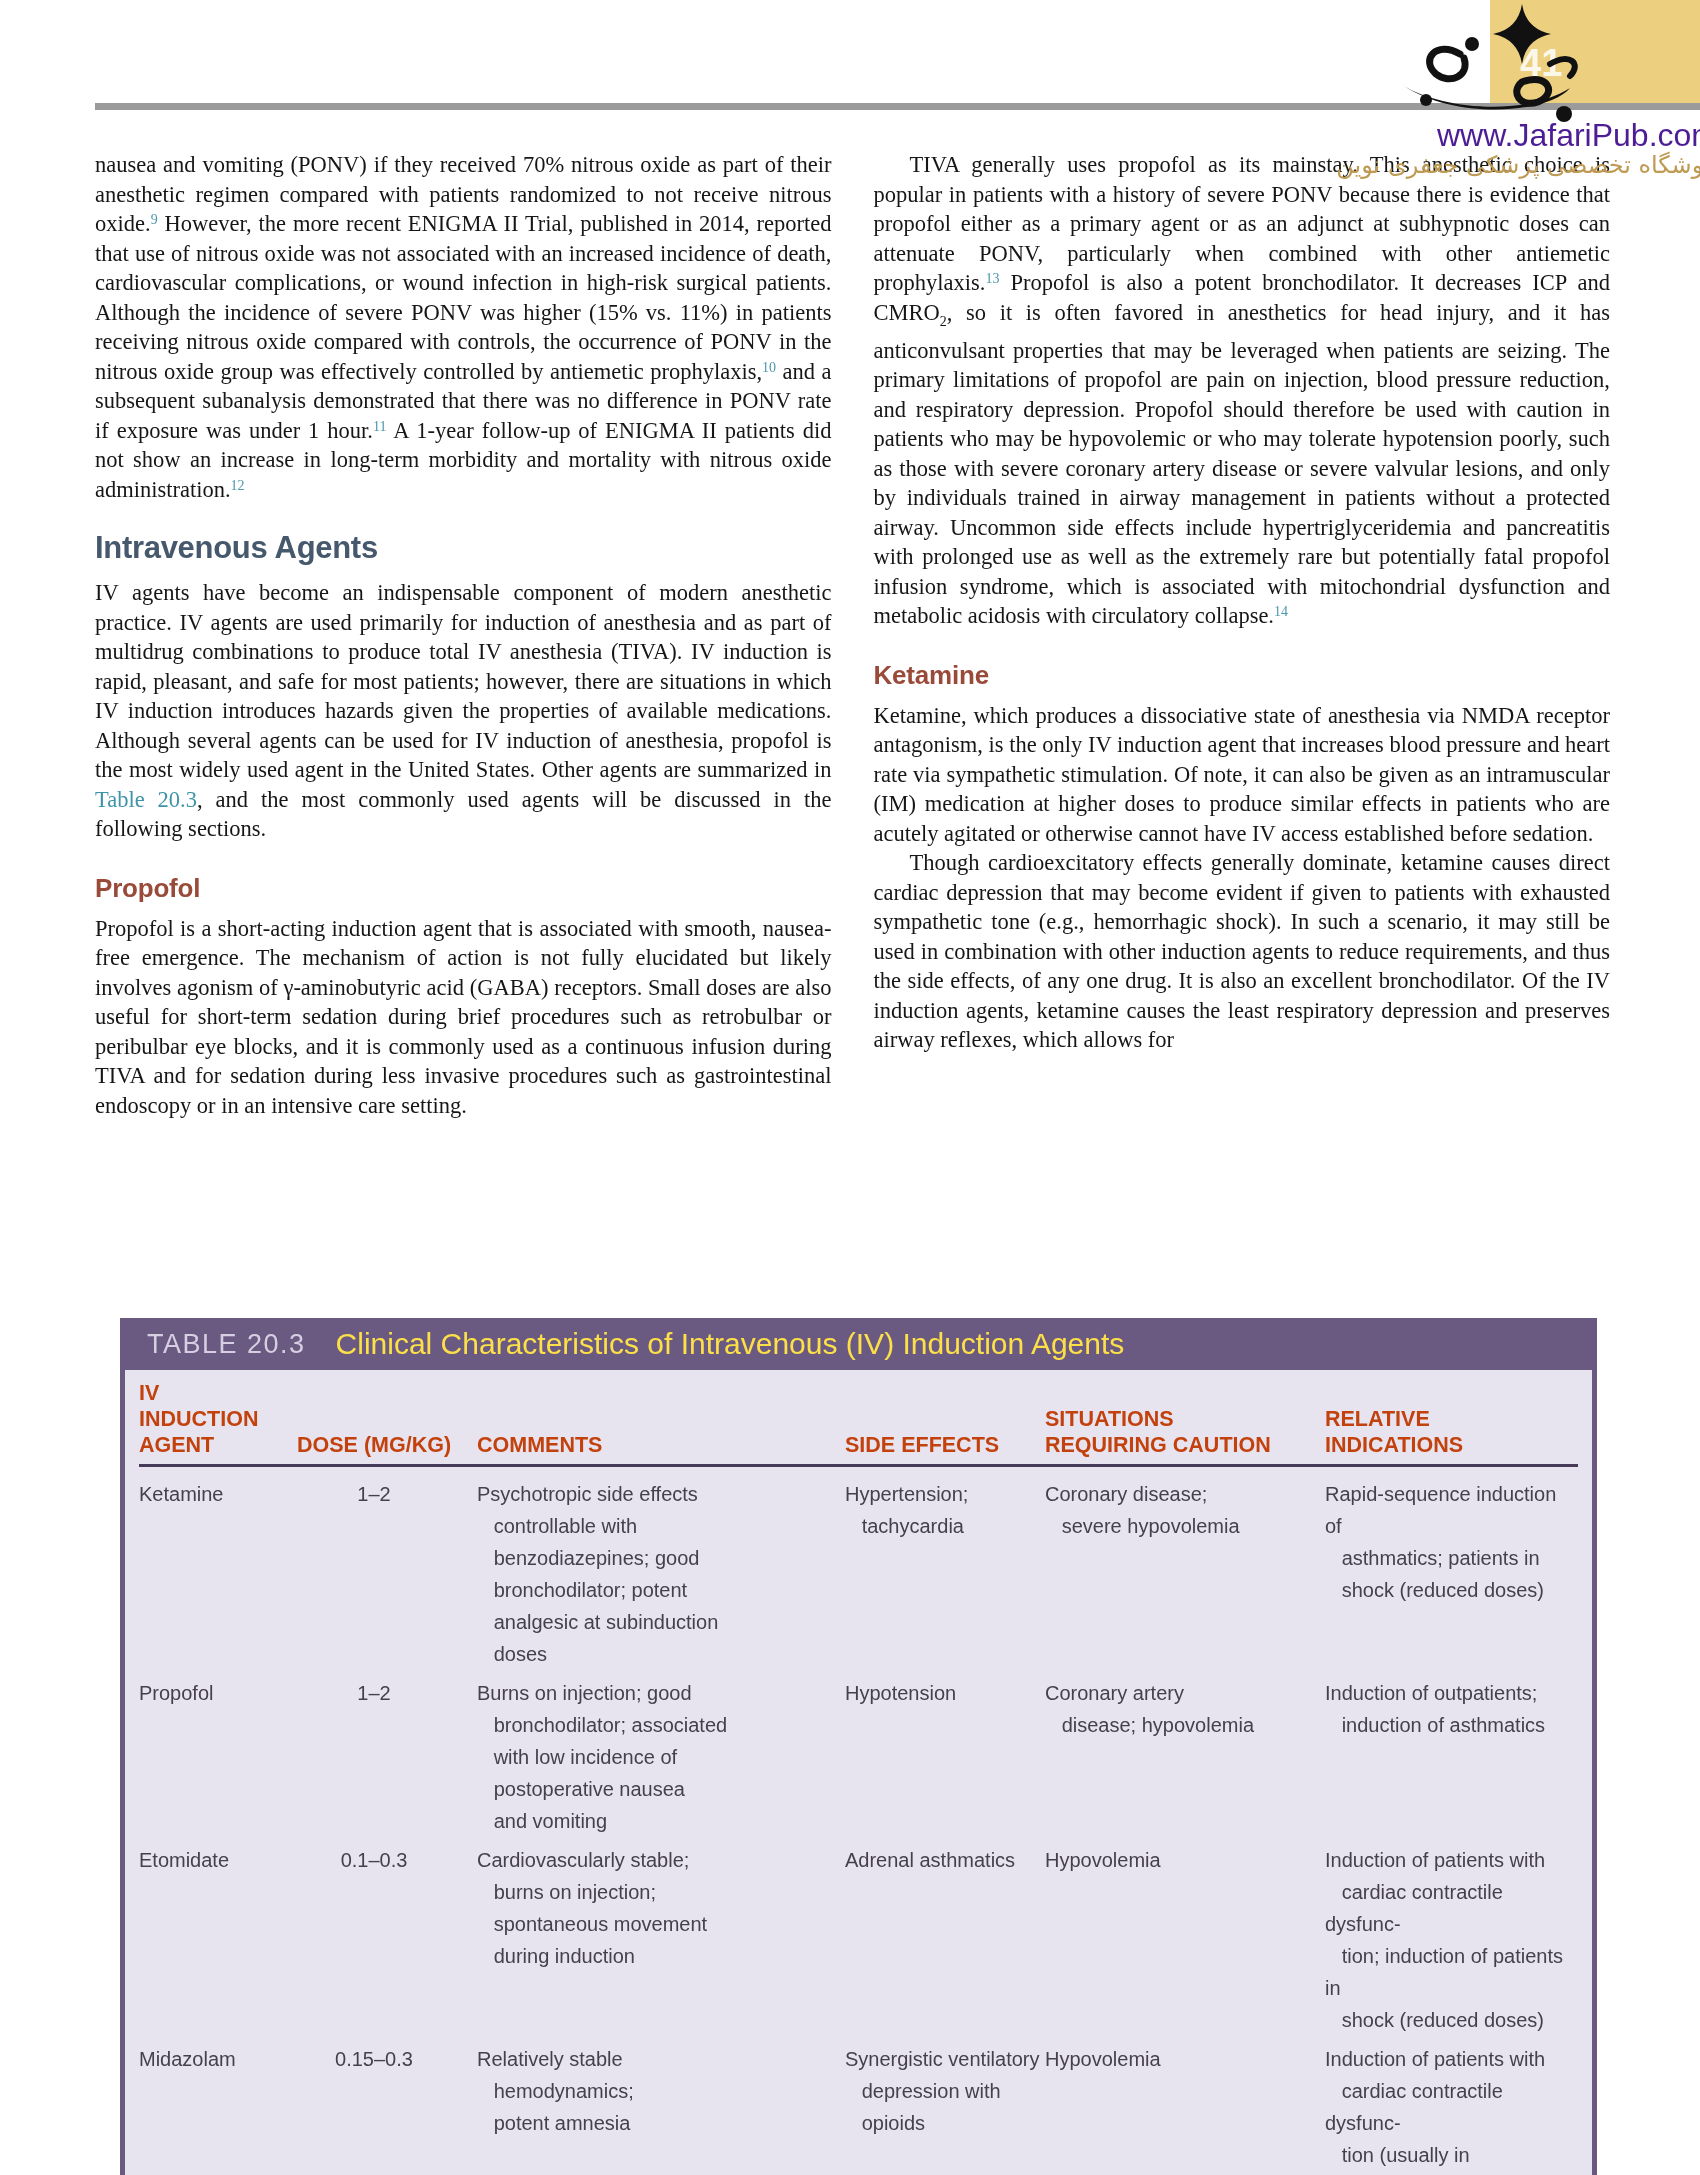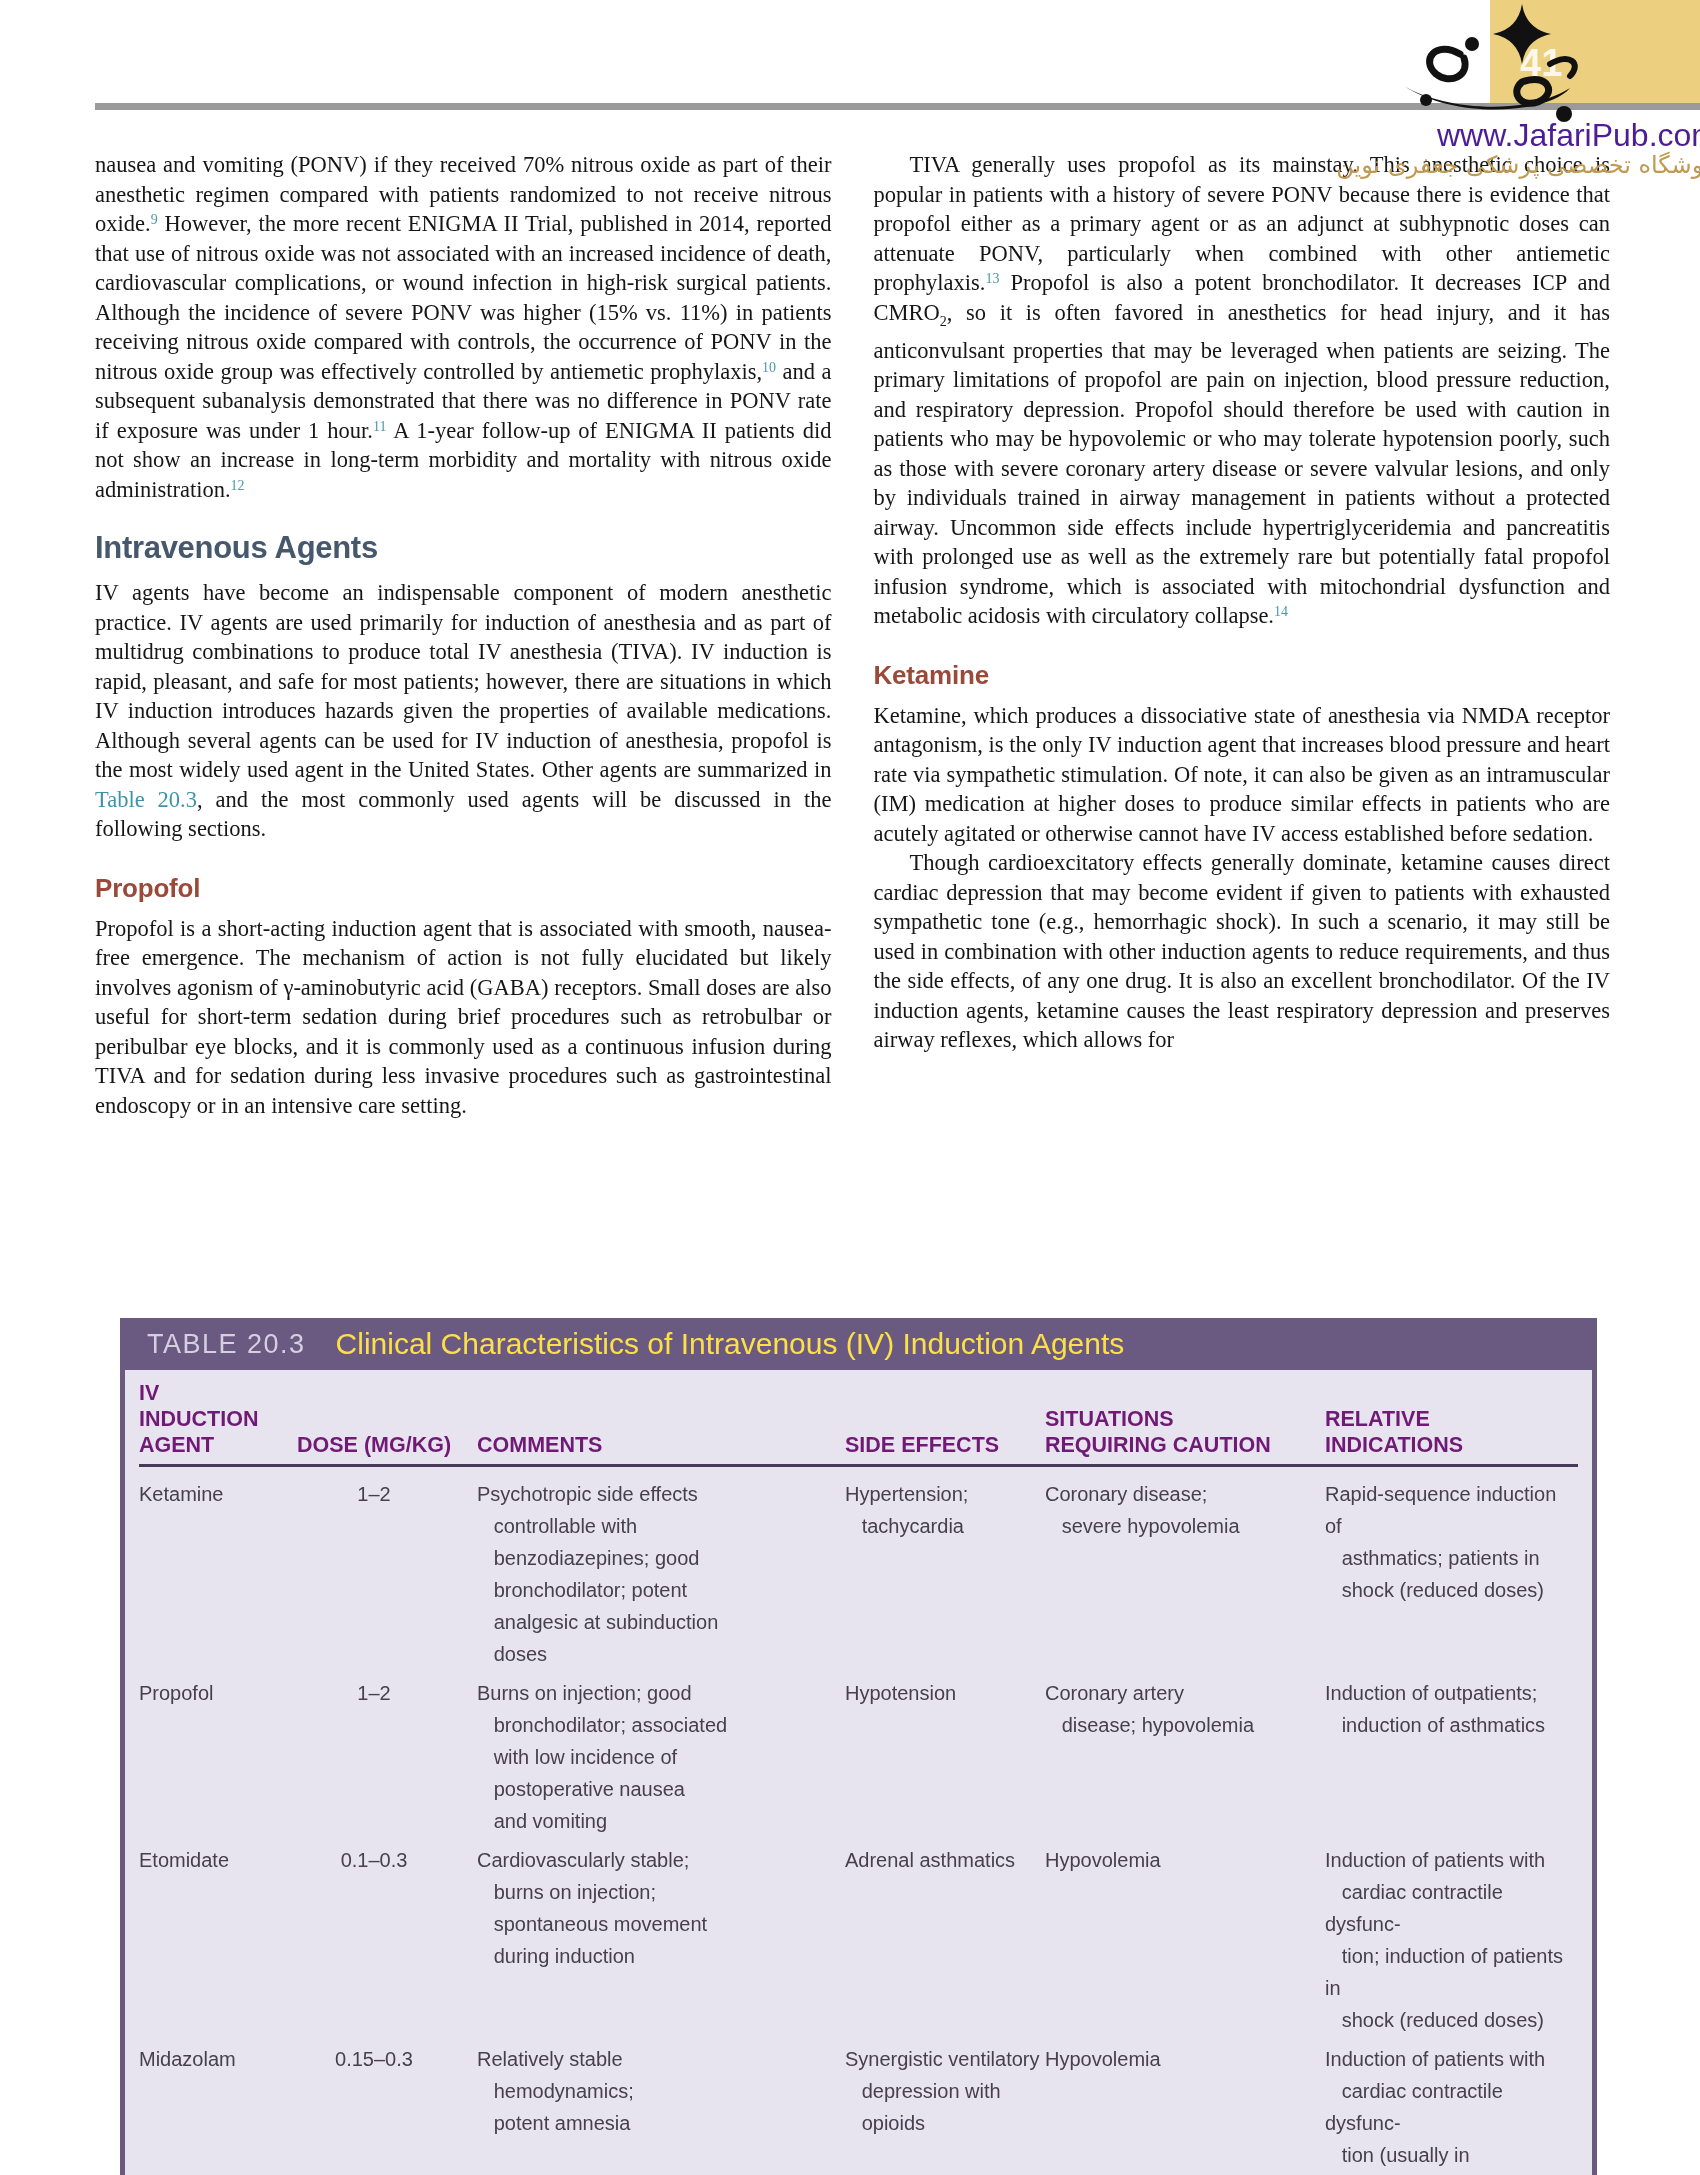--- a/index.html
+++ b/index.html
@@ -36,21 +36,21 @@
   
   .tbl{position:absolute;top:1318px;left:120px;width:1477px;box-sizing:border-box;z-index:1;
        background:#e7e4f0;border-left:5px solid #6a5a82;border-right:5px solid #6a5a82;
        border-bottom:9px solid #564868;font-family:"Liberation Sans",sans-serif;}
   .tbar{height:52px;background:#6a5a82;display:flex;align-items:center;}
   .tnum{margin-left:22px;font-size:27px;color:#d6cfe2;letter-spacing:1.5px;}
   .tname{margin-left:30px;font-size:30px;font-weight:normal;color:#fde047;}
   .tgrid{display:grid;grid-template-columns:158px 180px 368px 200px 280px 1fr;
          padding:0 14px;box-sizing:border-box;}
   .thead{padding-top:10px;align-items:end;}
-  .hcell{font-weight:bold;font-size:21.5px;line-height:26px;color:#701a75;
+  .hcell{font-weight:bold;font-size:21.5px;line-height:26px;color:#c2410c;
          white-space:pre-wrap;padding-bottom:6px;}
   .hrule{height:3px;background:#463a58;margin:0 14px;}
   .tbody{padding:4px 0 14px;}
   .trow{padding-top:7px;}
   .cell{font-size:20px;line-height:32px;color:#46404e;white-space:pre-wrap;}
   .c-dose{text-align:center;padding-right:26px;}
 </style>
 </head>
 <body>
 

